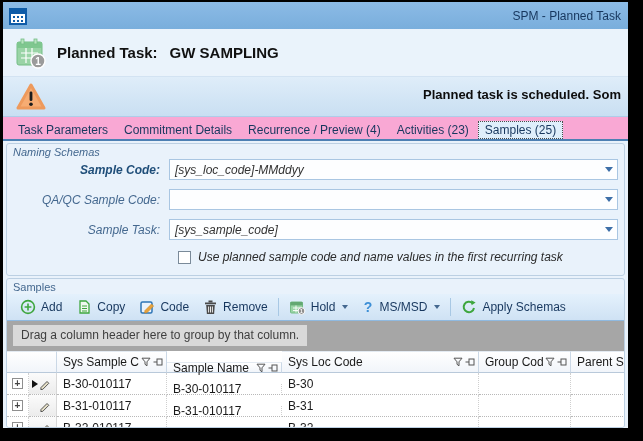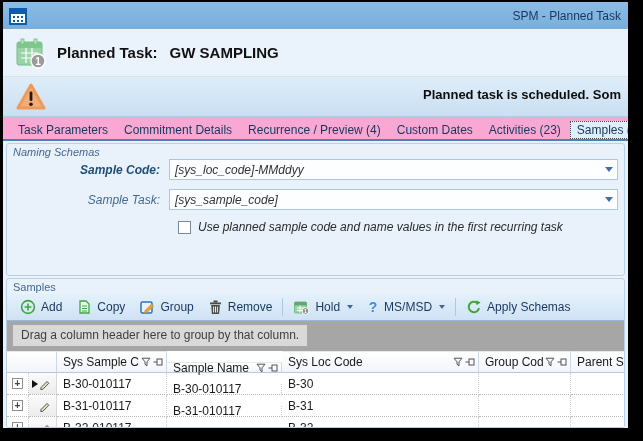--- a/index.html
+++ b/index.html
@@ -140,36 +140,42 @@
         <circle cx="16" cy="22.3" r="1.8" fill="#1c1c1c"></circle>
       </svg>
     </span>
     <span class="warn-text">Planned task is scheduled. Som</span>
   </div>
 
   <div class="tab-bar">
     <span class="tab">Task Parameters</span>
     <span class="tab">Commitment Details</span>
     <span class="tab">Recurrence / Preview (4)</span>
-    <span class="tab">Custom Dates</span>
     <span class="tab">Activities (23)</span>
     <span class="tab selected">Samples (25)</span>
   </div>
 
   <div class="groupbox naming-group">
     <div class="group-caption">Naming Schemas</div>
 
     <div class="form-row">
       <span class="flabel bold">Sample Code:</span>
       <span class="combo">
         <span class="combo-text">[sys_loc_code]-MMddyy</span>
         <span class="combo-arrow"></span>
       </span>
     </div>
 
+    <div class="form-row">
+      <span class="flabel">QA/QC Sample Code:</span>
+      <span class="combo">
+        <span class="combo-text"></span>
+        <span class="combo-arrow"></span>
+      </span>
+    </div>
 
     <div class="form-row">
       <span class="flabel">Sample Task:</span>
       <span class="combo">
         <span class="combo-text">[sys_sample_code]</span>
         <span class="combo-arrow"></span>
       </span>
     </div>
 
     <div class="check-row">
@@ -194,21 +200,21 @@
           <path d="M4 2h6l3 3v9H4Z" fill="#EFF8EF" stroke="#3EA63E" stroke-width="1.3"></path>
           <path d="M6 7h5M6 9.5h5M6 12h5" stroke="#3EA63E" stroke-width="1"></path>
         </svg>
         <span>Copy</span>
       </span>
       <span class="tbtn">
         <svg width="16" height="16" viewBox="0 0 16 16">
           <rect x="2" y="3" width="11" height="11" rx="1.5" fill="#EAF2FB" stroke="#2E75B6" stroke-width="1.5"></rect>
           <path d="M6 11.5 L12.5 5 L14.6 7.1 L8.1 13.6 L5.6 14.1 Z" fill="#E8A23C" stroke="#C9871F" stroke-width="0.6"></path>
         </svg>
-        <span>Group</span>
+        <span>Code</span>
       </span>
       <span class="tbtn">
         <svg width="15" height="16" viewBox="0 0 15 16">
           <rect x="5.5" y="1.5" width="4" height="2" fill="#4a4a4a"></rect>
           <rect x="2" y="3.5" width="11" height="1.8" fill="#4a4a4a"></rect>
           <path d="M3.2 6h8.6l-.7 9H3.9Z" fill="#4a4a4a"></path>
           <path d="M5.6 7.5v6M7.5 7.5v6M9.4 7.5v6" stroke="#fff" stroke-width="0.9"></path>
         </svg>
         <span>Remove</span>
       </span>

